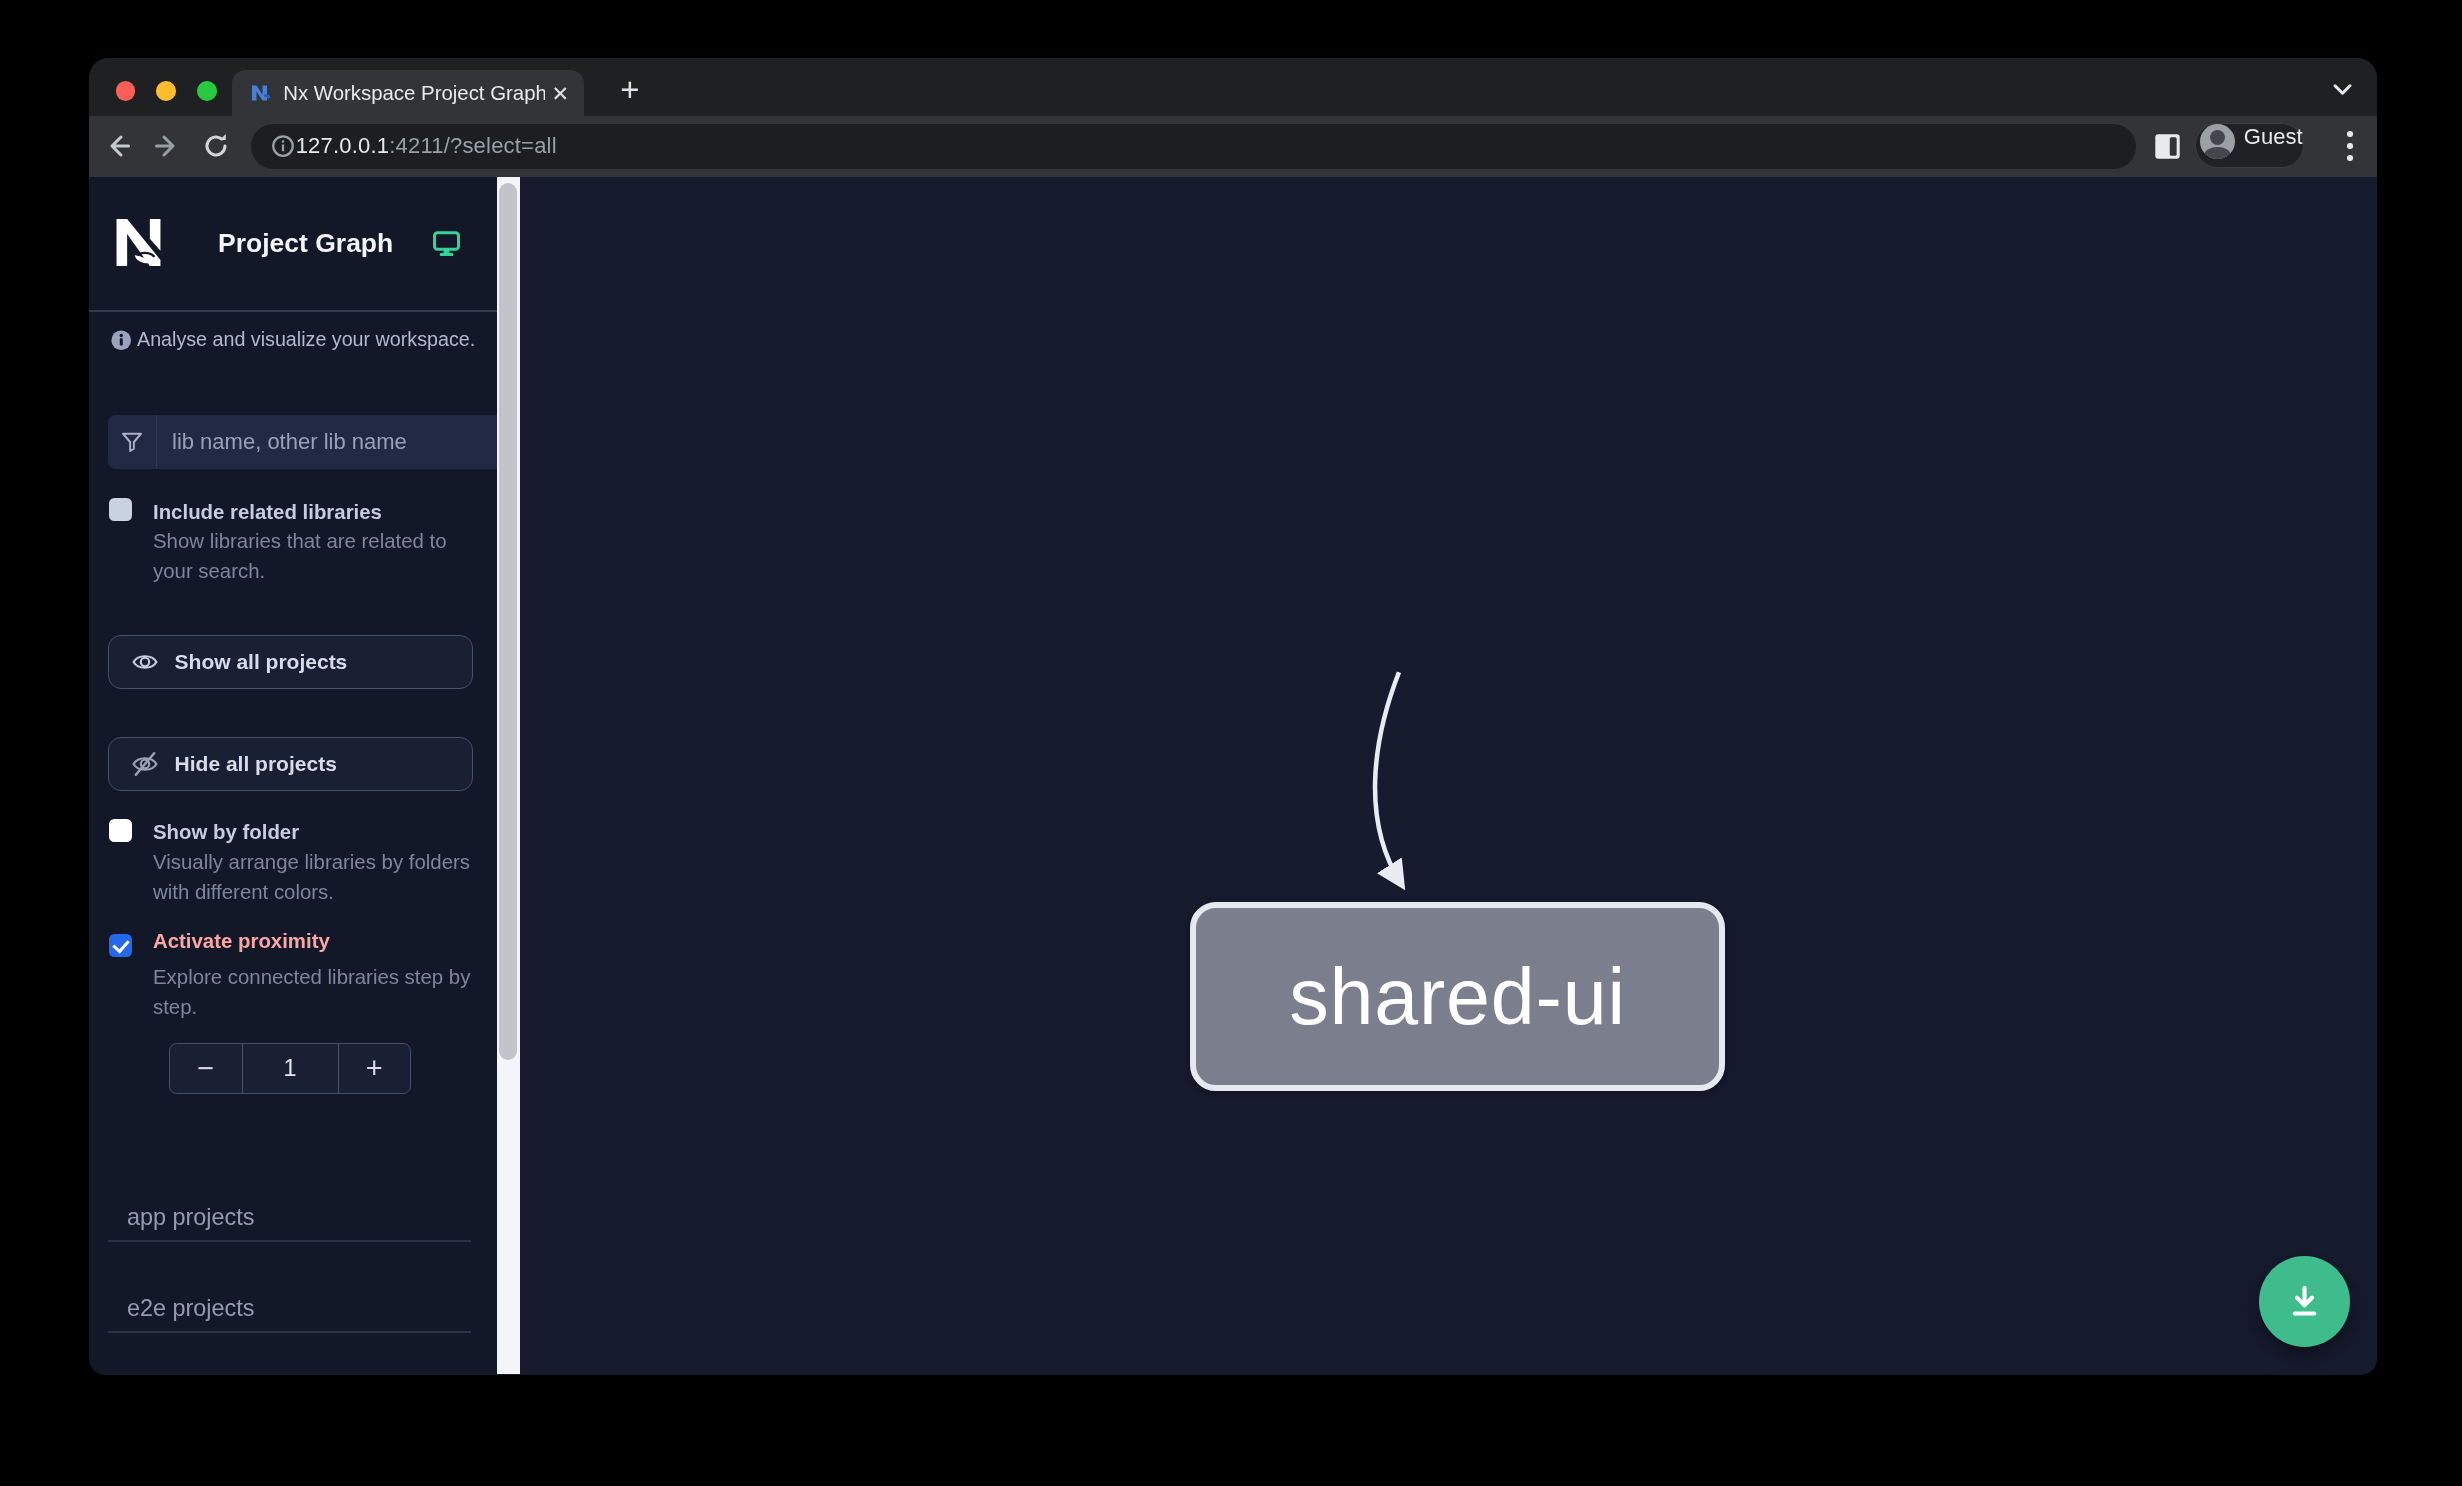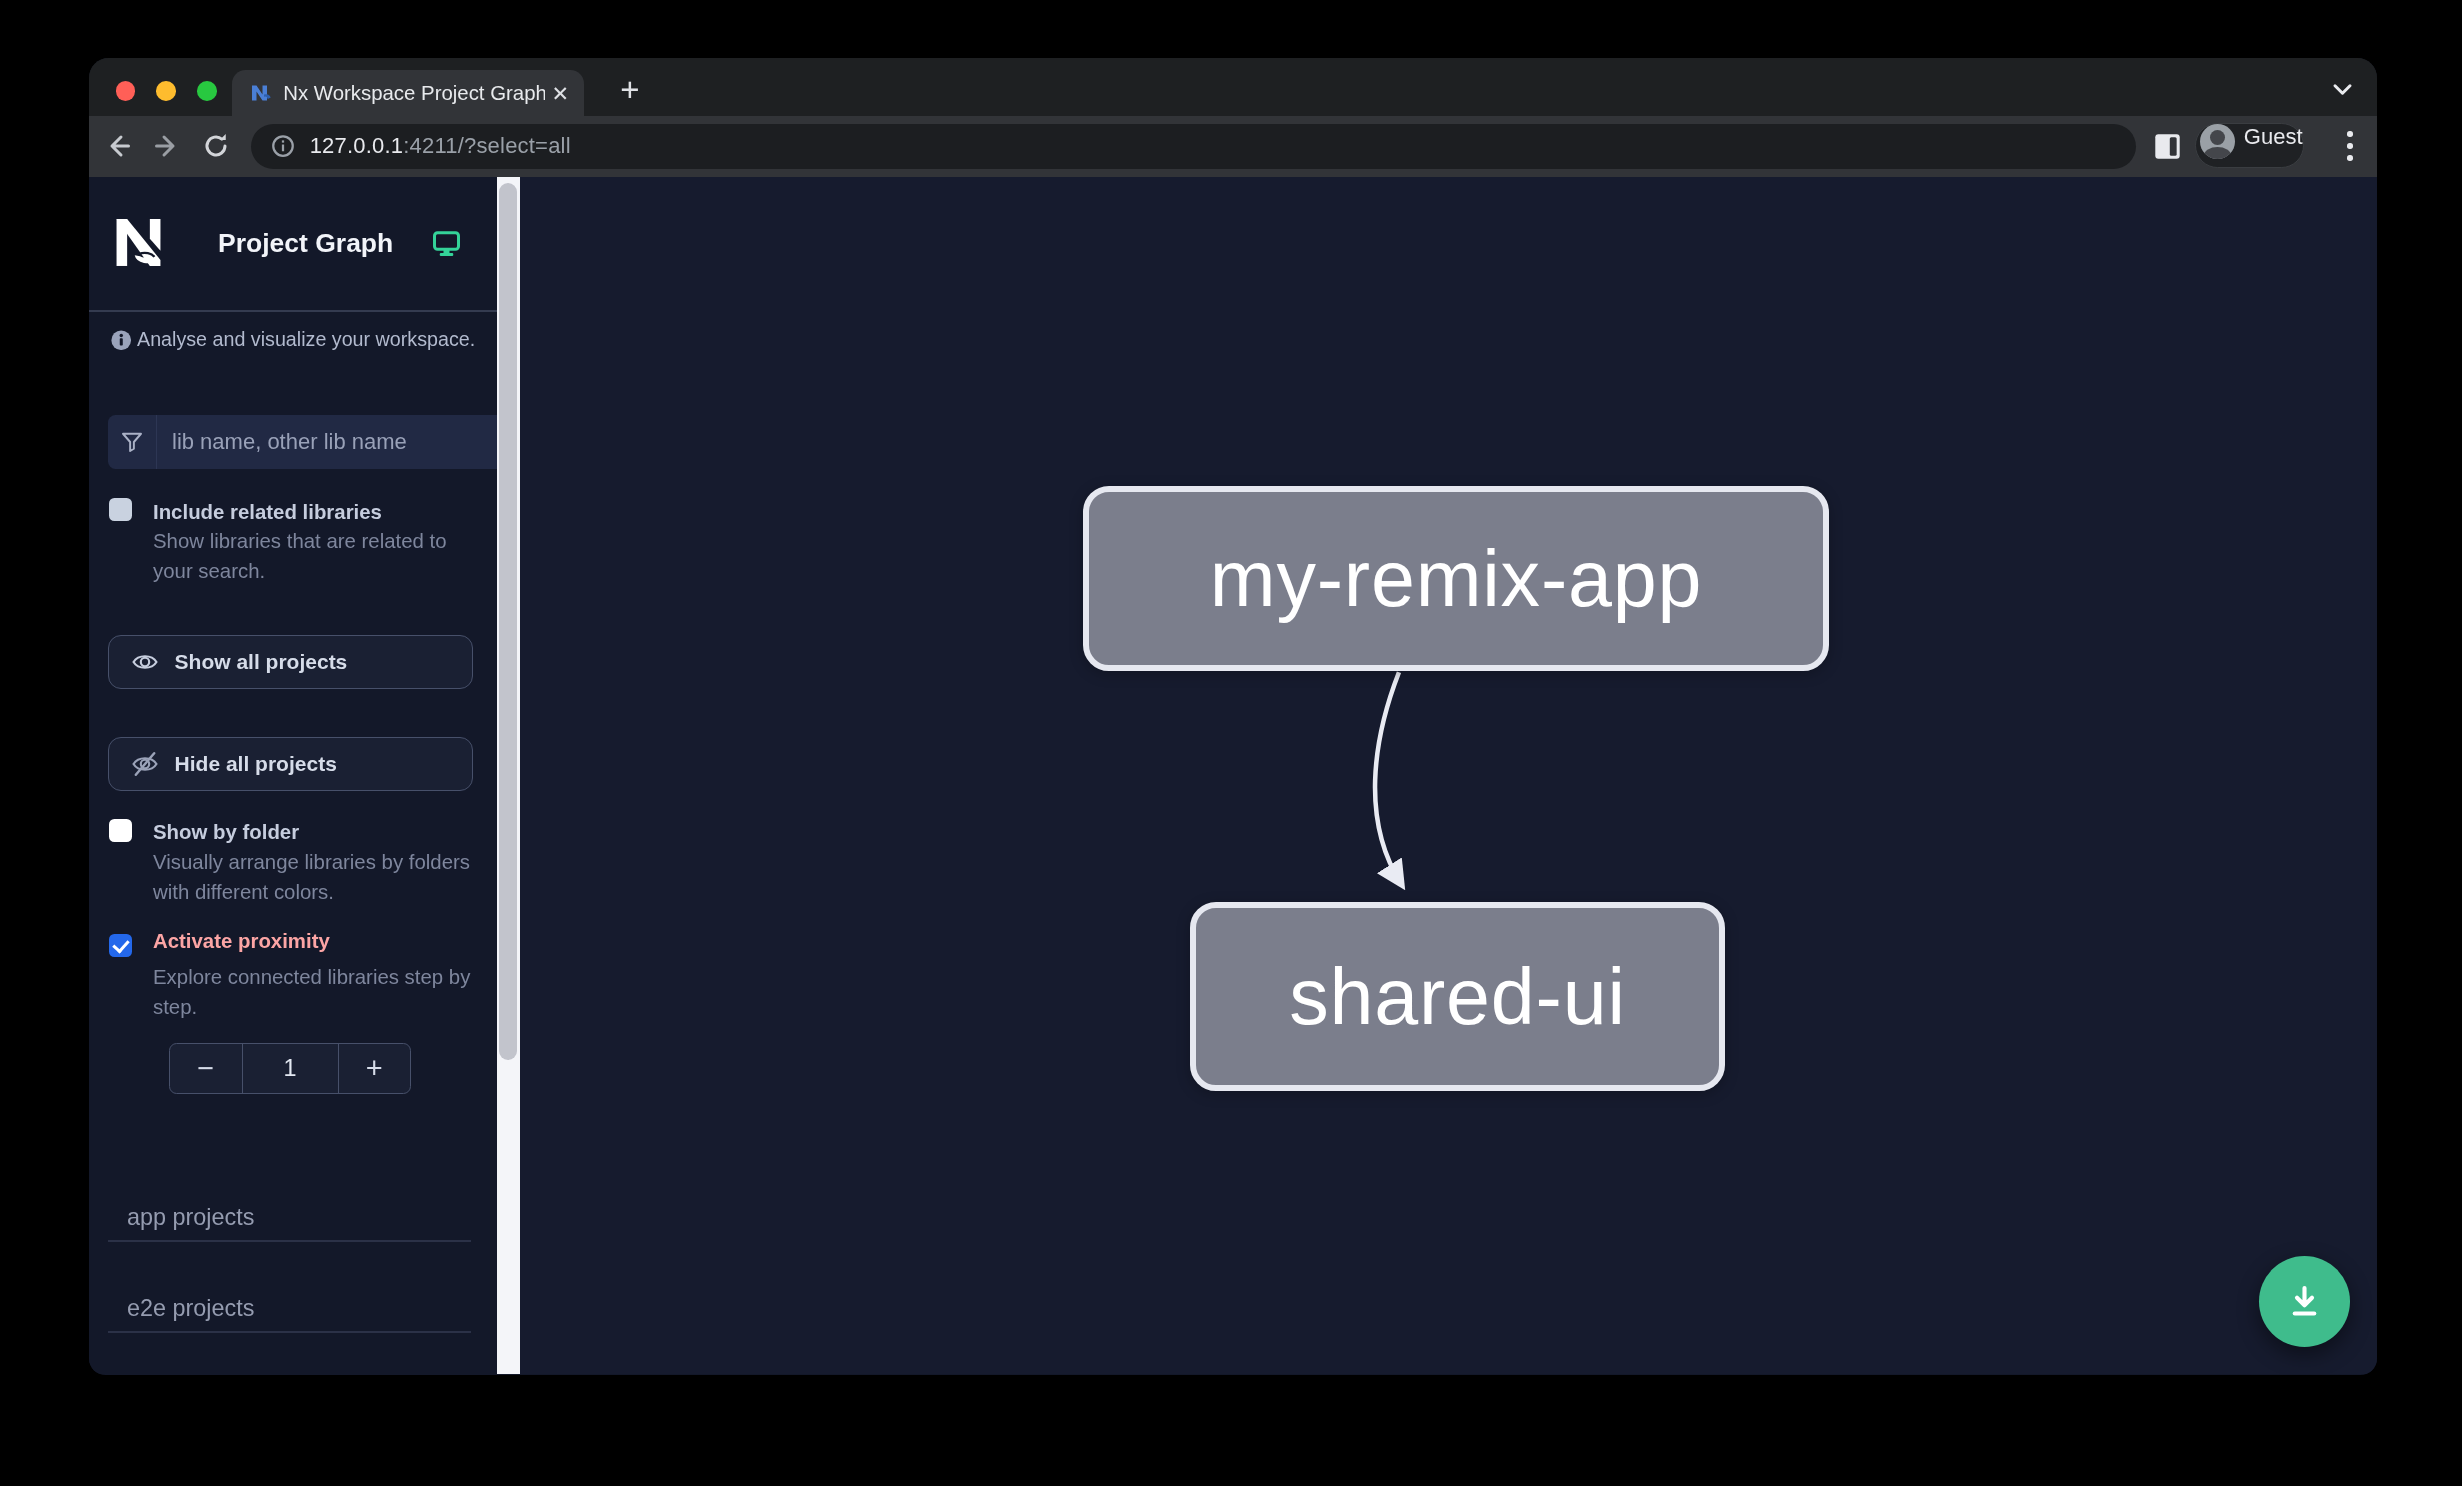--- a/index.html
+++ b/index.html
@@ -25,21 +25,21 @@
   .newtab{position:absolute;left:520px;top:11.3px;width:42px;height:42px;display:flex;align-items:center;
           justify-content:center;font-size:33px;font-weight:300;color:#dfe1e5;}
   .strip-chevron{position:absolute;right:21px;top:19.7px;width:27px;height:23px;}
 
   
   .toolbar{position:absolute;left:0;top:58px;width:100%;height:61px;background:#323438;}
   .navbtn{position:absolute;top:13.6px;width:33px;height:33px;display:flex;align-items:center;justify-content:center;}
   .urlbar{position:absolute;left:162px;top:7.6px;width:1885px;height:45px;border-radius:23px;background:#1c1e21;
           display:flex;align-items:center;}
   .urlbar .info{margin-left:19.7px;flex:0 0 auto;}
-  .urltext{margin-left:15px;font-size:22px;letter-spacing:0.2px;white-space:nowrap;}
+  .urltext{margin-left:1px;font-size:22px;letter-spacing:0.2px;white-space:nowrap;}
   .urltext .host{color:#e9eaee;}
   .urltext .rest{color:#9aa0a8;}
   .guest{position:absolute;left:2106px;top:7px;width:109px;height:45px;border-radius:23px;background:#1f2124;
          border:1.5px solid #3a3d41;box-sizing:border-box;display:flex;align-items:flex-start;}
   .guest .av{margin-left:3.8px;width:35px;height:35px;border-radius:50%;background:#9aa0a6;overflow:hidden;flex:0 0 auto;position:relative;}
   .guest .av .head{position:absolute;left:9.8px;top:6px;width:15px;height:15px;border-radius:50%;background:#44464b;}
   .guest .av .body{position:absolute;left:3.8px;top:23px;width:27px;height:16.6px;border-radius:50% 50% 0 0;background:#44464b;}
   .guest .name{margin-left:9px;font-size:22px;color:#e9eaee;}
   .kebab{position:absolute;left:2243px;top:12px;width:36px;height:36px;display:flex;flex-direction:column;
          align-items:center;justify-content:center;gap:6.8px;}
@@ -259,23 +259,20 @@
     <div class="canvas">
       <svg class="edges" viewBox="0 0 2455 1583">
         <defs>
           <marker id="arrow" viewBox="0 0 10 10" refX="7.5" refY="5" markerWidth="6.5" markerHeight="6.5" orient="auto-start-reverse">
             <path d="M0 0 L10 5 L0 10 z" fill="#e9ebf3"></path>
           </marker>
         </defs>
         <path d="M 1162 655 C 1127 745, 1112 852, 1165 935" fill="none" stroke="#e9ebf3" stroke-width="6" marker-end="url(#arrow)"></path>
       </svg>
 
-      <div class="node" id="node-1">
-        <span class="nlabel">my-remix-app</span>
-      </div>
       <div class="node" id="node-2">
         <span class="nlabel">shared-ui</span>
       </div>
 
       <div class="fab">
         <svg width="39" height="39" viewBox="0 0 52 52">
           <path d="M26 8 V30 M16 21 L26 31 L36 21" fill="none" stroke="#fff" stroke-width="5.5" stroke-linecap="round" stroke-linejoin="round"></path>
           <line x1="13" y1="42" x2="39" y2="42" stroke="#fff" stroke-width="5.5" stroke-linecap="round"></line>
         </svg>
       </div>

